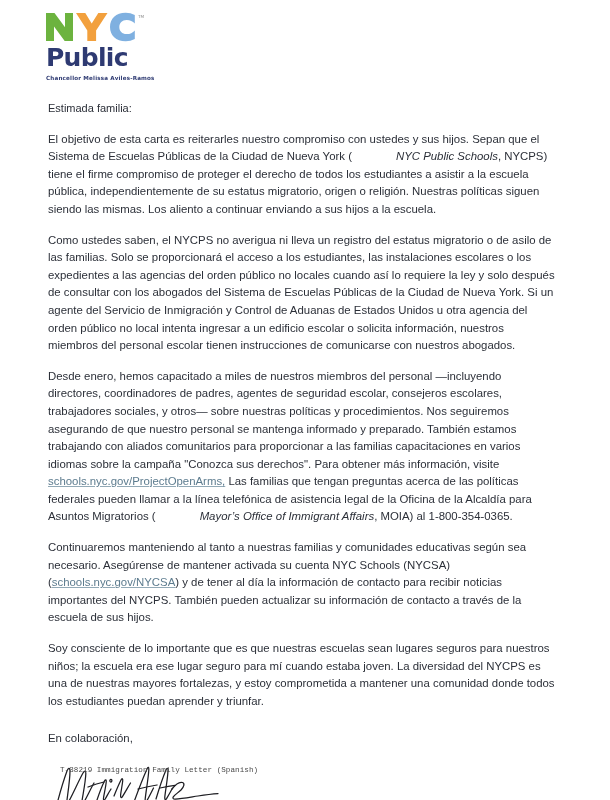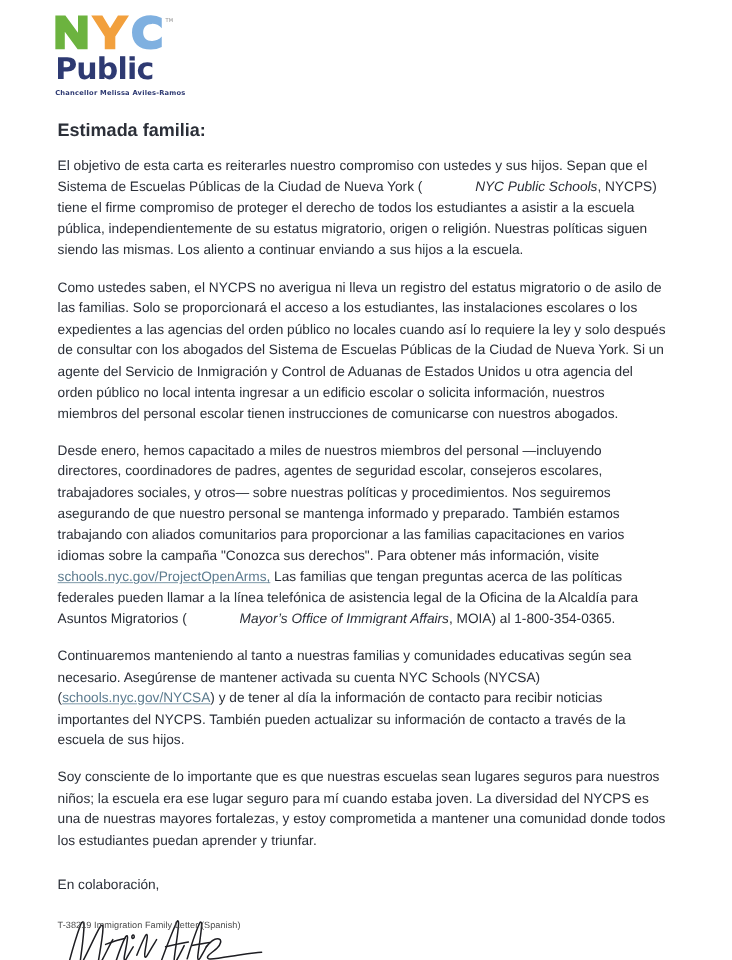--- a/index.html
+++ b/index.html
@@ -58,25 +58,24 @@
   }
 
   
   .letter {
     position: absolute;
     left: 48px;
     top: 100px;
     width: 507px;
   }
   .salutation {
-    font-size: 15px;
+    font-size: 11px;
     line-height: 17.6px;
     color: #2b2f38;
     margin: 0 0 13px 0;
-    font-weight: bold;
   }
   .para {
     font-size: 11.4px;
     line-height: 17.6px;
     color: #2b2f38;
     margin: 0 0 13px 0;
     text-align: left;
   }
   em.it {
     font-style: italic;
@@ -101,23 +100,23 @@
     height: 62px;
     width: 180px;
   }
   .signature-wrap svg {
     display: block;
   }
 
   
   .footer {
     position: absolute;
-    left: 48px;
+    left: 60px;
     top: 766px;
-    font-family: Liberation Sans, sans-serif;
+    font-family: Liberation Mono, monospace;
     font-size: 7.6px;
     letter-spacing: 0.05px;
     color: #4a4a4a;
   }
 </style>
 </head>
 <body>
 
 <div class="page">
 

